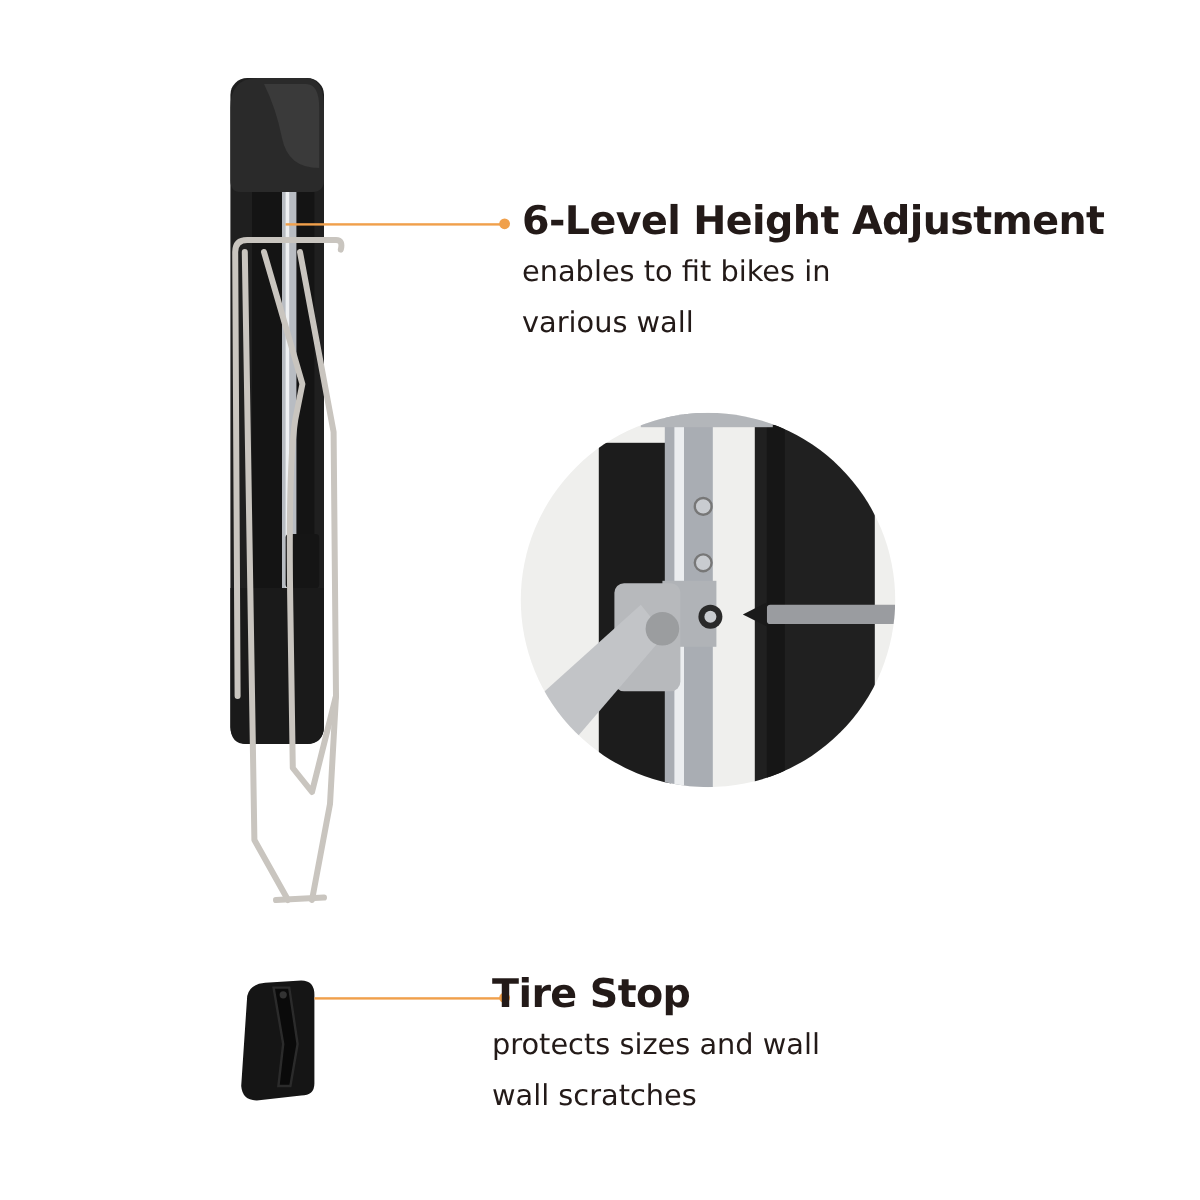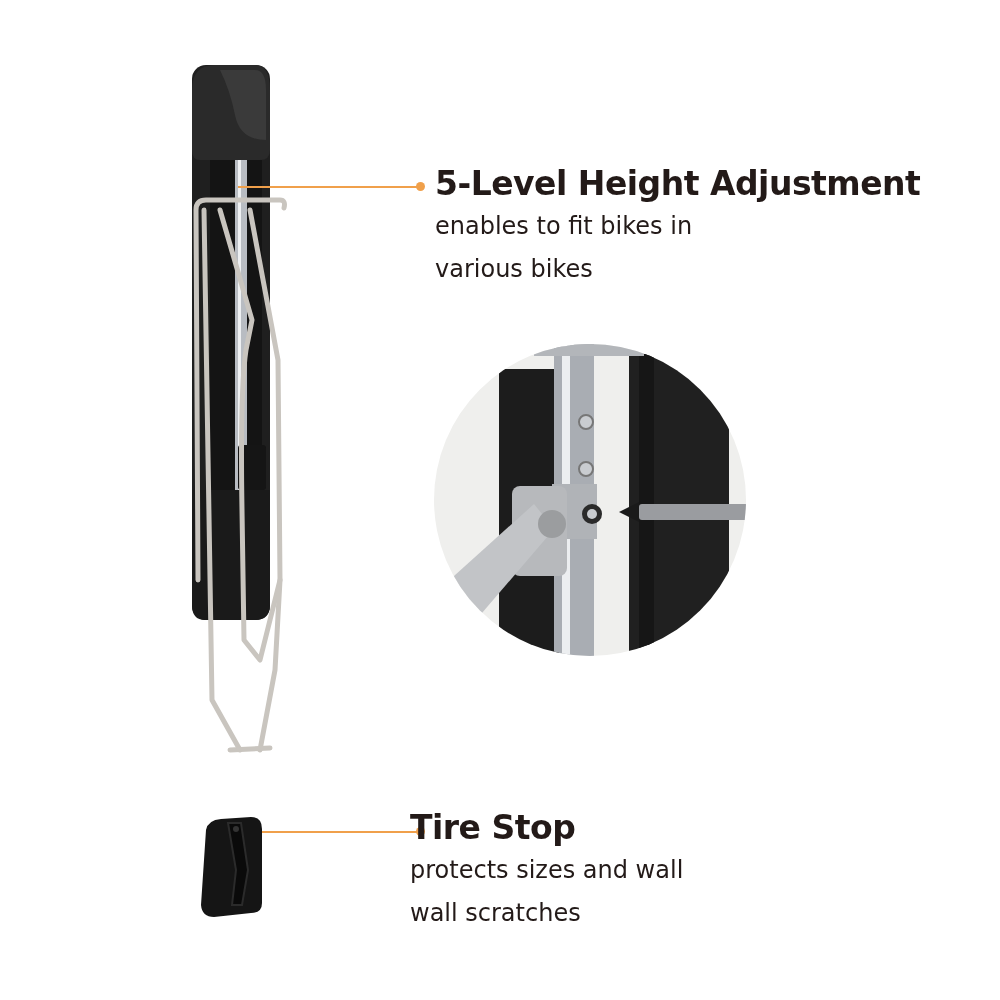--- a/index.html
+++ b/index.html
@@ -40,23 +40,23 @@
       <path d="M100 520 L95 610 L80 690"></path>
       <path d="M50 690 L90 688"></path>
     </g>
   </svg>
 </div>
 
 <div class="callout-line" style="left:238px; top:186px; width:182px; background:#f0a04b;"></div>
 <div class="callout-dot" style="left:416px; top:182px; background:#f0a04b;"></div>
 
 <div class="abs" style="left:435px; top:164px;">
-  <div class="feature-title">5-Level Height Adjustment</div>
+  <div class="feature-title">6-Level Height Adjustment</div>
   <div class="feature-desc" style="margin-top:2px;">enables to fit bikes in</div>
-  <div class="feature-desc">various bikes</div>
+  <div class="feature-desc">various wall</div>
 </div>
 
 <div class="abs" style="left:434px; top:344px; width:312px; height:312px; border-radius:50%; overflow:hidden; background:#efefed;">
   <svg width="312" height="312" viewBox="0 0 312 312">
     <rect x="65" y="25" width="60" height="290" fill="#1c1c1c"></rect>
     <rect x="195" y="10" width="100" height="300" fill="#202020"></rect>
     <rect x="205" y="10" width="15" height="300" fill="#161616"></rect>
     <rect x="120" y="0" width="40" height="312" fill="#a9adb3"></rect>
     <rect x="128" y="0" width="8" height="312" fill="#eceef0"></rect>
     <rect x="100" y="0" width="110" height="12" fill="#b3b6ba"></rect>

